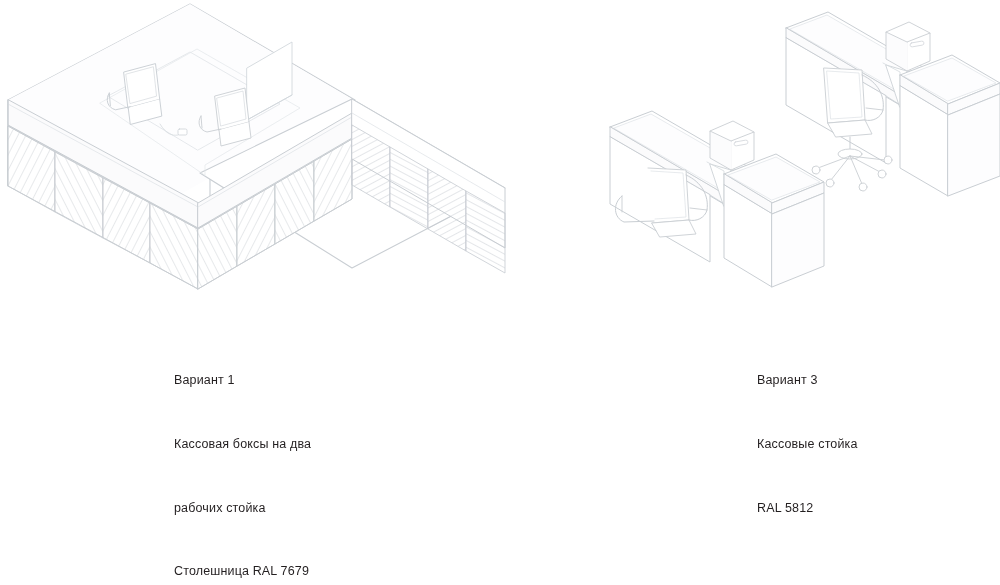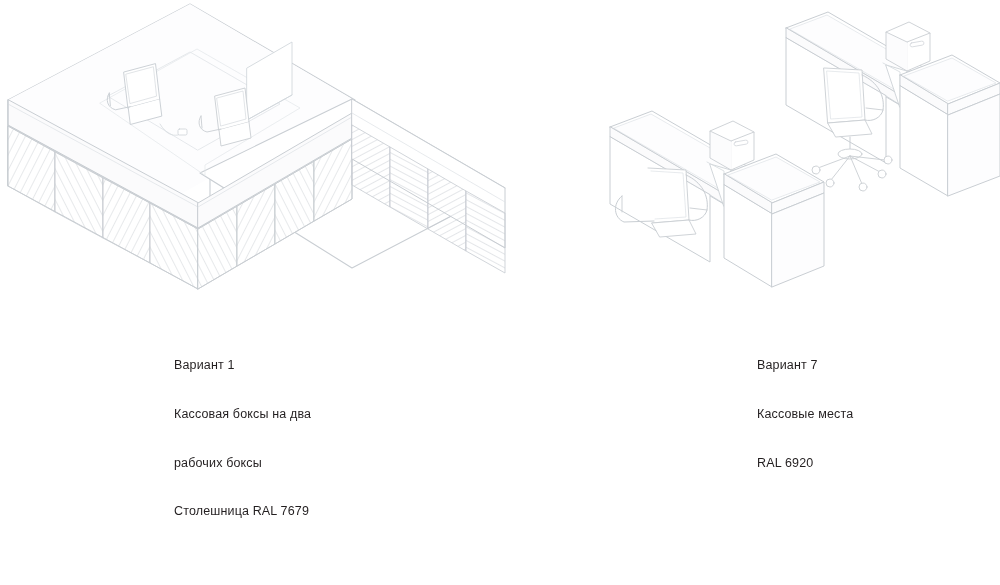--- a/index.html
+++ b/index.html
@@ -28,20 +28,21 @@
     position: absolute;
     font-family: "Liberation Sans", sans-serif;
     font-size: 12.5px;
     line-height: 16.2px;
     color: #231f20;
     letter-spacing: 0.15px;
     white-space: pre;
   }
   .caption .cline {
     display: block;
+    margin-top: 15px;
   }
   #caption-1 {
     left: 174px;
     top: 325px;
   }
   #caption-2 {
     left: 757px;
     top: 325px;
   }
   svg { display: block; overflow: visible; }
@@ -129,21 +130,21 @@
       </g>
 
       <path d="M160,124 C166,134 172,136 178,135 L182,133" fill="none" stroke="#d6dade" stroke-width="0.8"></path>
       <rect x="178" y="129" width="9" height="6" rx="1.5" fill="#ffffff" stroke="#cdd2d7" stroke-width="0.8"></rect>
     </g>
   </svg>
 
   <div class="caption" id="caption-1">
     <span class="cline">Вариант 1</span>
     <span class="cline">Кассовая боксы на два</span>
-    <span class="cline">рабочих боксы</span>
+    <span class="cline">рабочих стойка</span>
     <span class="cline">Столешница RAL 7679</span>
   </div>
 
   <svg class="drawing" id="drawing-2" width="400" height="280" viewBox="0 0 400 280" style="left:600px;top:0;position:absolute;">
     <g stroke-linejoin="round" stroke-linecap="round" fill="none">
 
       <path d="M186,28 L228,12 L352,84 L310,101 Z" fill="#ffffff" stroke="#c9ced3" stroke-width="1.0"></path>
       <path d="M190,29 L227,15 L347,84 L310,98 Z" fill="#fdfdfe" stroke="#dee2e6" stroke-width="0.7"></path>
 
       <path d="M186,28 L186,38 L310,111 L310,101 Z" fill="#fbfbfc" stroke="#c9ced3" stroke-width="1.0"></path>
@@ -223,18 +224,18 @@
         <path d="M52,223 L89,220 L96,234 L60,237 Z" fill="#ffffff" stroke="#c9ced3" stroke-width="0.9"></path>
         <path d="M86,175 C102,182 109,196 107,210 C105,218 96,222 89,220" fill="none" stroke="#c9ced3" stroke-width="1.0"></path>
         <path d="M90,208 L107,210" fill="none" stroke="#c9ced3" stroke-width="0.9"></path>
         <path d="M22,196 C12,204 14,218 24,222 L54,221" fill="none" stroke="#c9ced3" stroke-width="1.0"></path>
         <path d="M22,196 L22,212" fill="none" stroke="#c9ced3" stroke-width="0.9"></path>
       </g>
     </g>
   </svg>
 
   <div class="caption" id="caption-2">
-    <span class="cline">Вариант 7</span>
-    <span class="cline">Кассовые места</span>
-    <span class="cline">RAL 6920</span>
+    <span class="cline">Вариант 3</span>
+    <span class="cline">Кассовые стойка</span>
+    <span class="cline">RAL 5812</span>
   </div>
 
 </div>
 
 </body></html>

